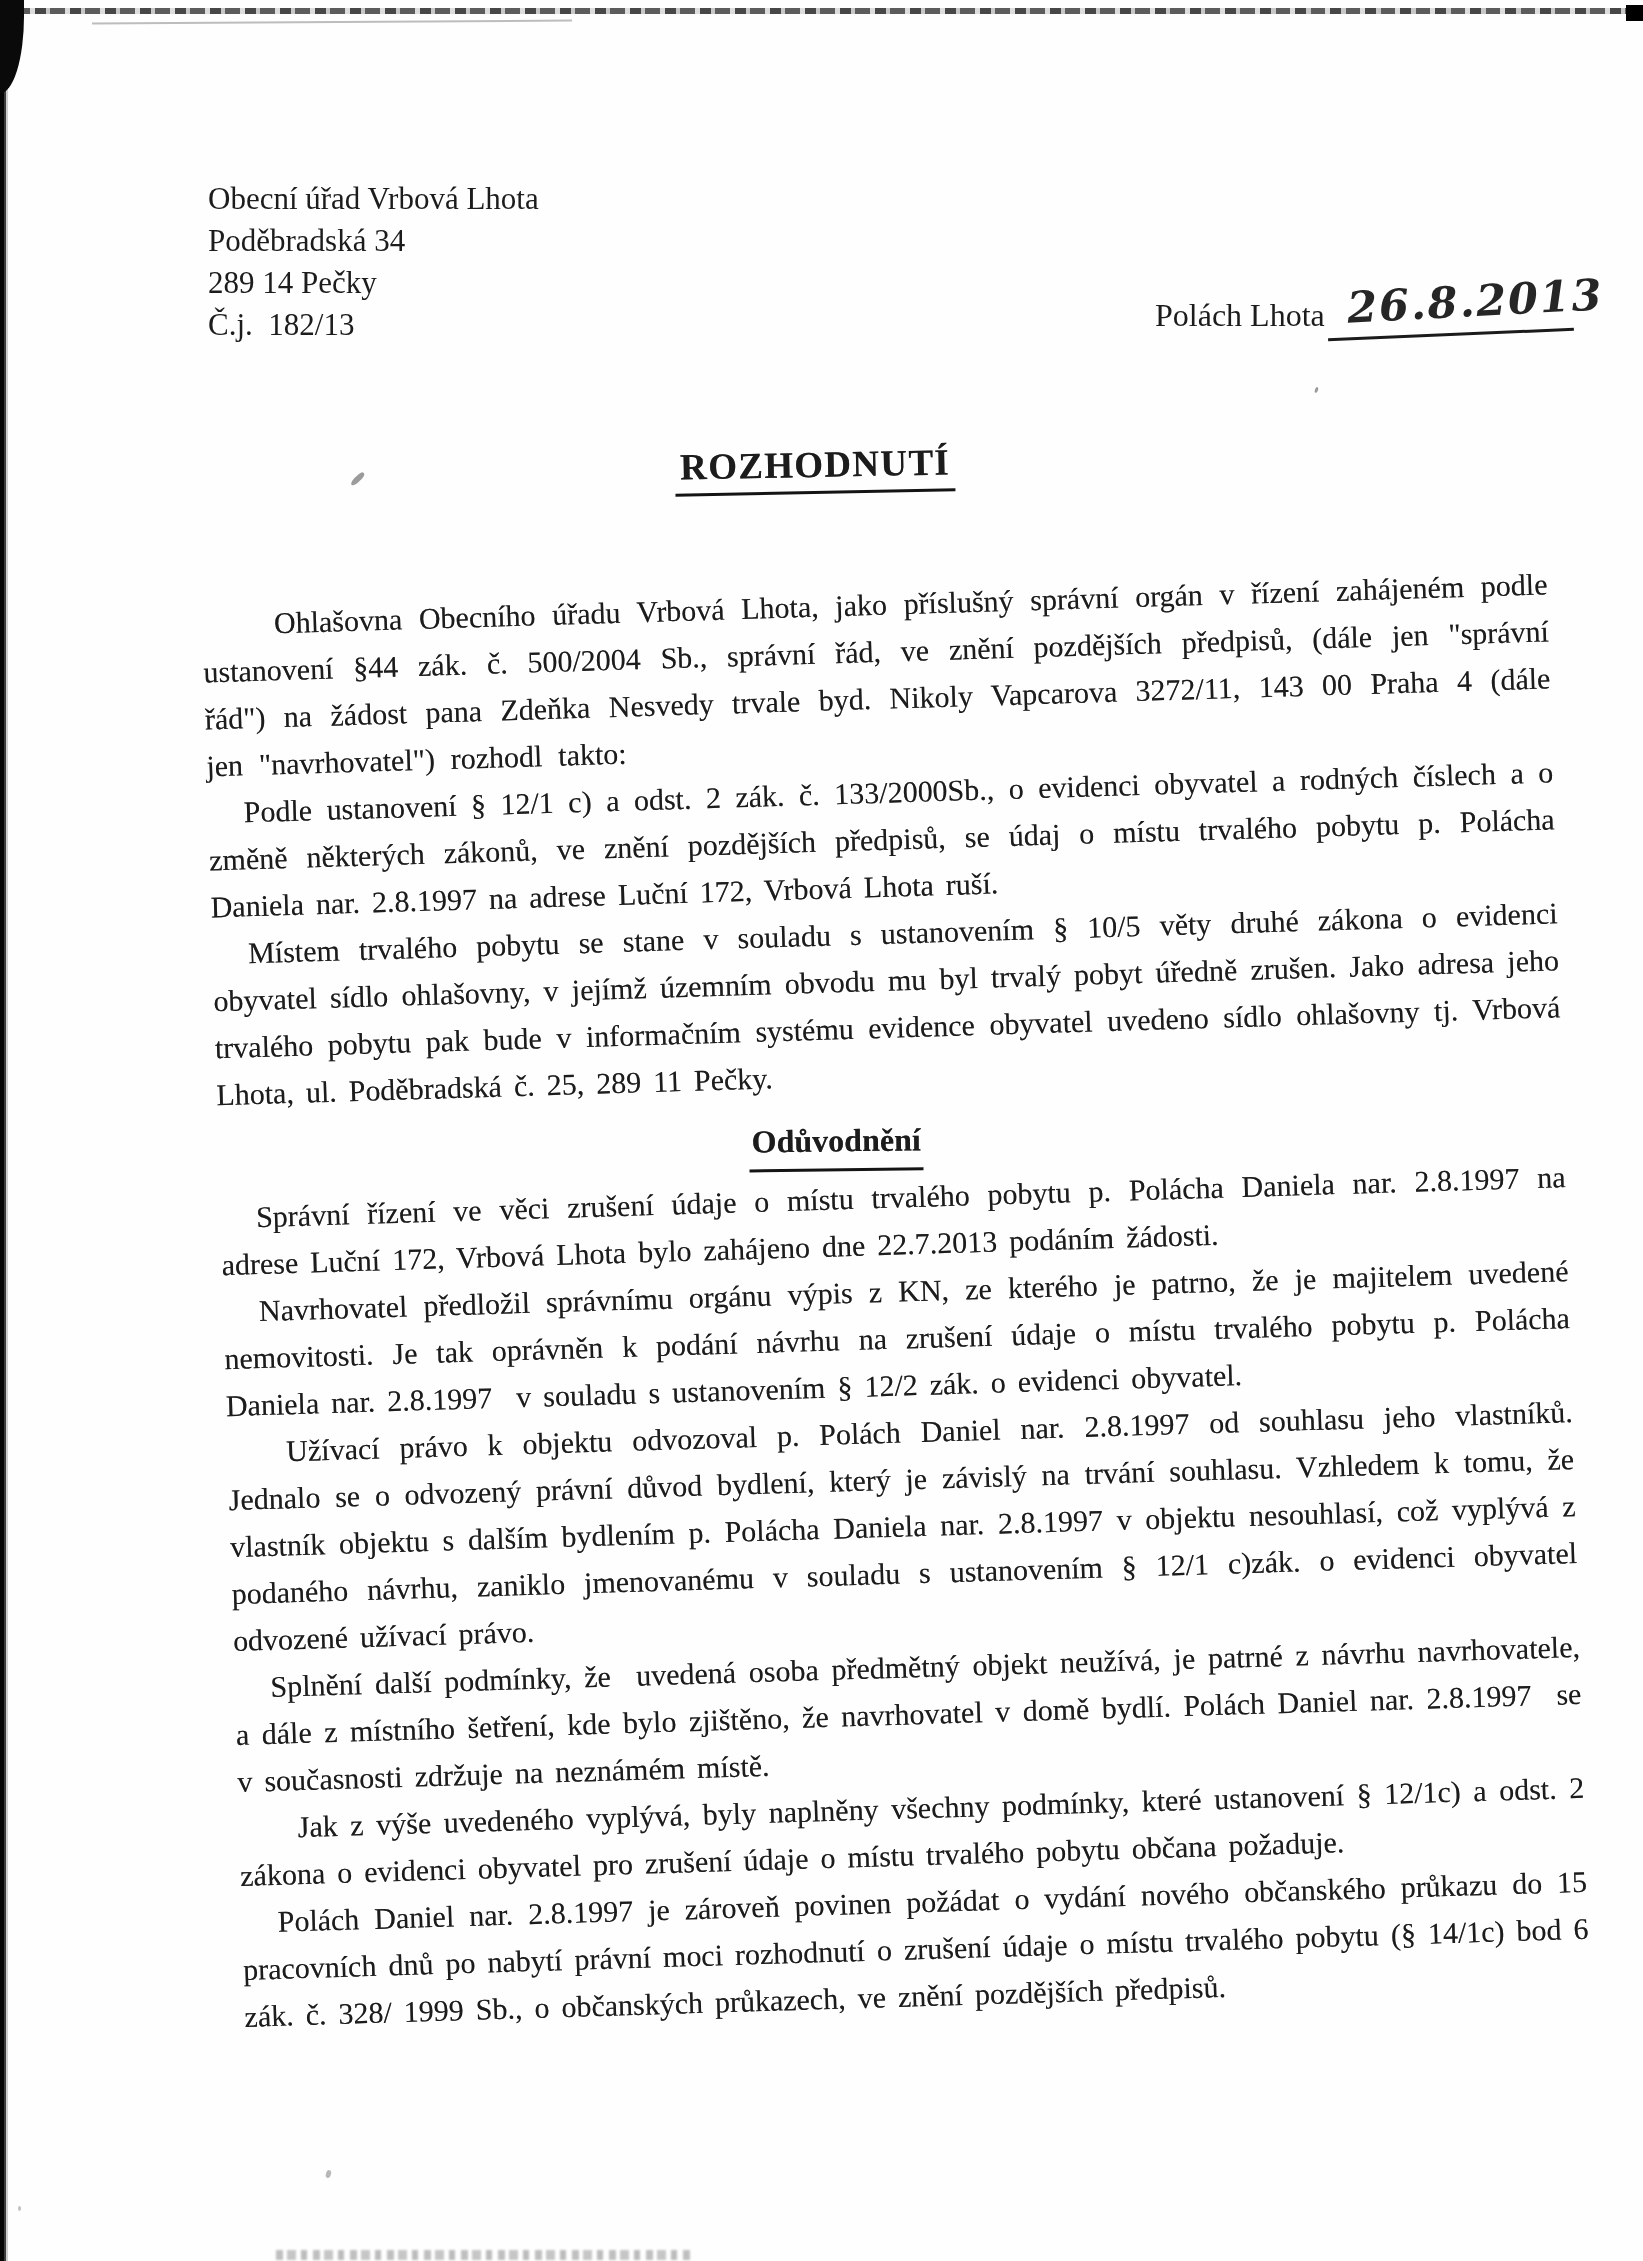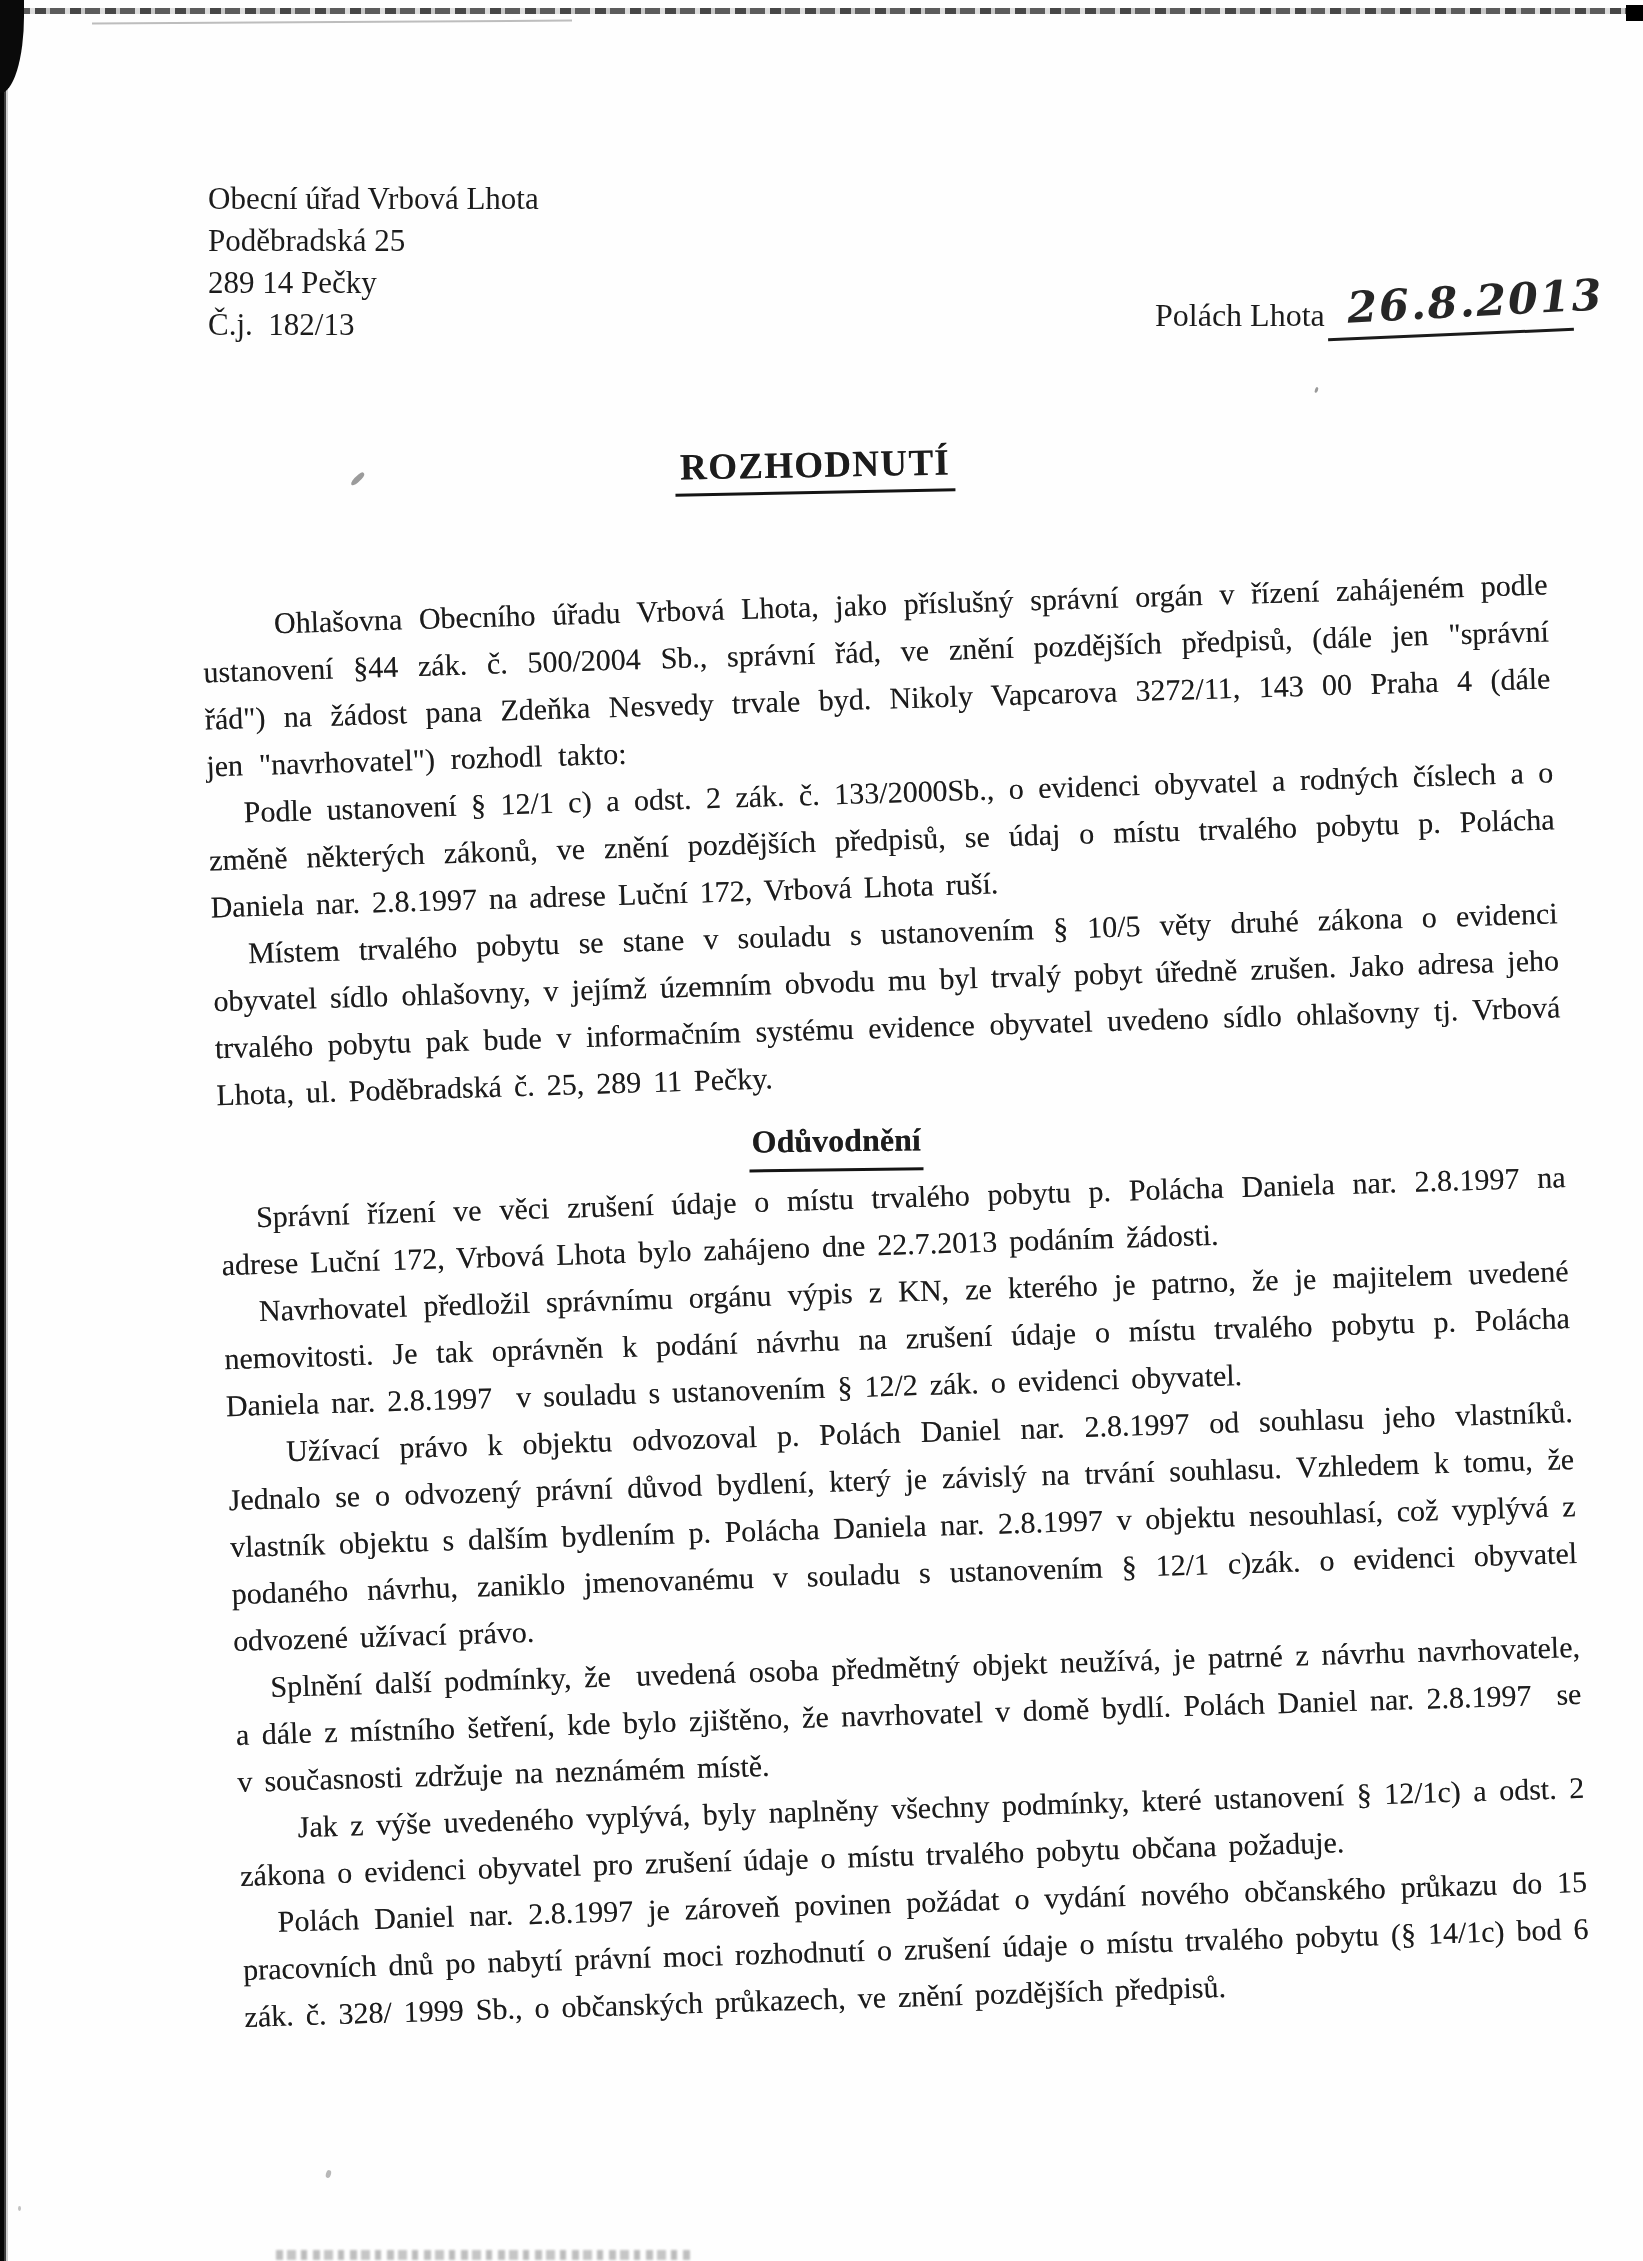--- a/index.html
+++ b/index.html
@@ -114,21 +114,21 @@
   <div class="corner-tr"></div>
   <div class="page-edge-line"></div>
   <div class="pen-mark"></div>
   <div class="speck s1"></div>
   <div class="speck s2"></div>
   <div class="speck s3"></div>
   <div class="bottom-artifact"></div>
 
   <div class="sender">
     <div class="sender-line">Obecní úřad Vrbová Lhota</div>
-    <div class="sender-line">Poděbradská 25</div>
+    <div class="sender-line">Poděbradská 34</div>
     <div class="sender-line">289 14 Pečky</div>
     <div class="sender-line">Č.j.  182/13</div>
   </div>
 
   <div class="place-date">
     <span>Polách Lhota</span>
     <span class="handwritten">26.8.2013</span>
   </div>
   <div class="date-underline"></div>
 

